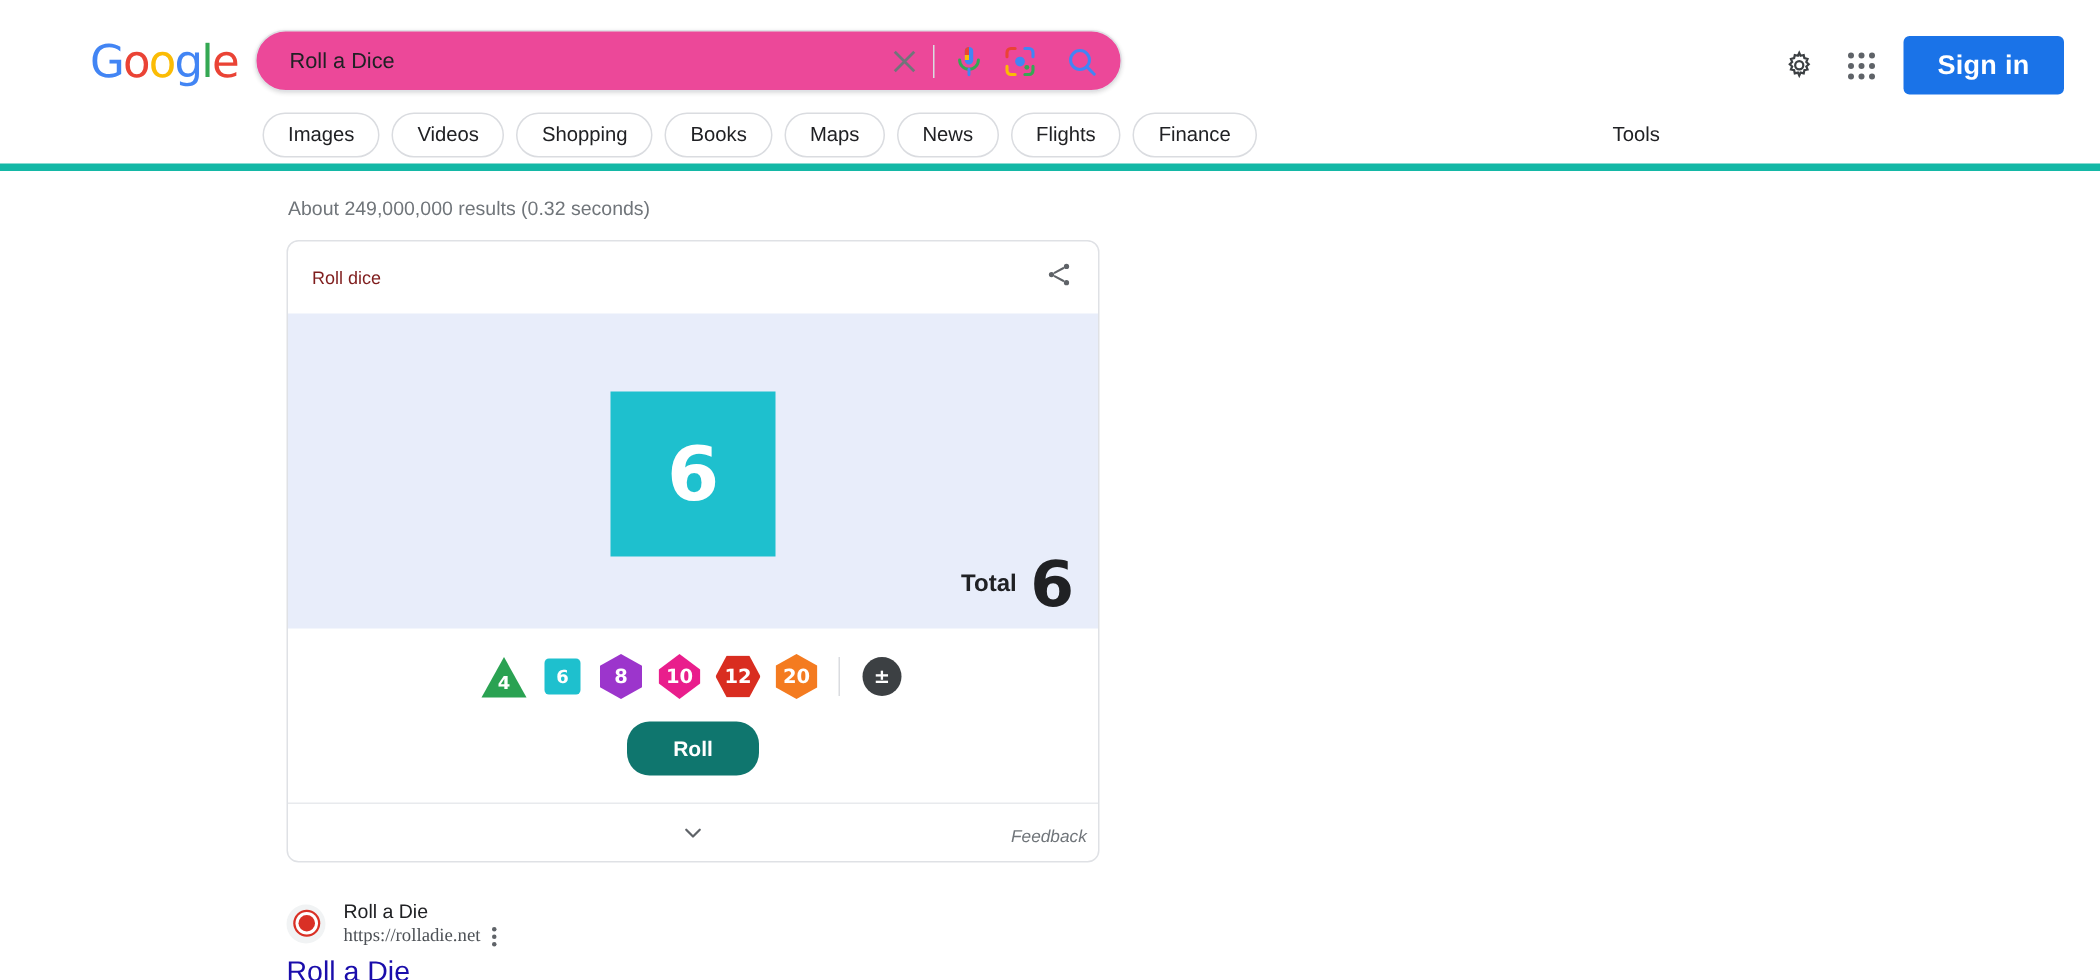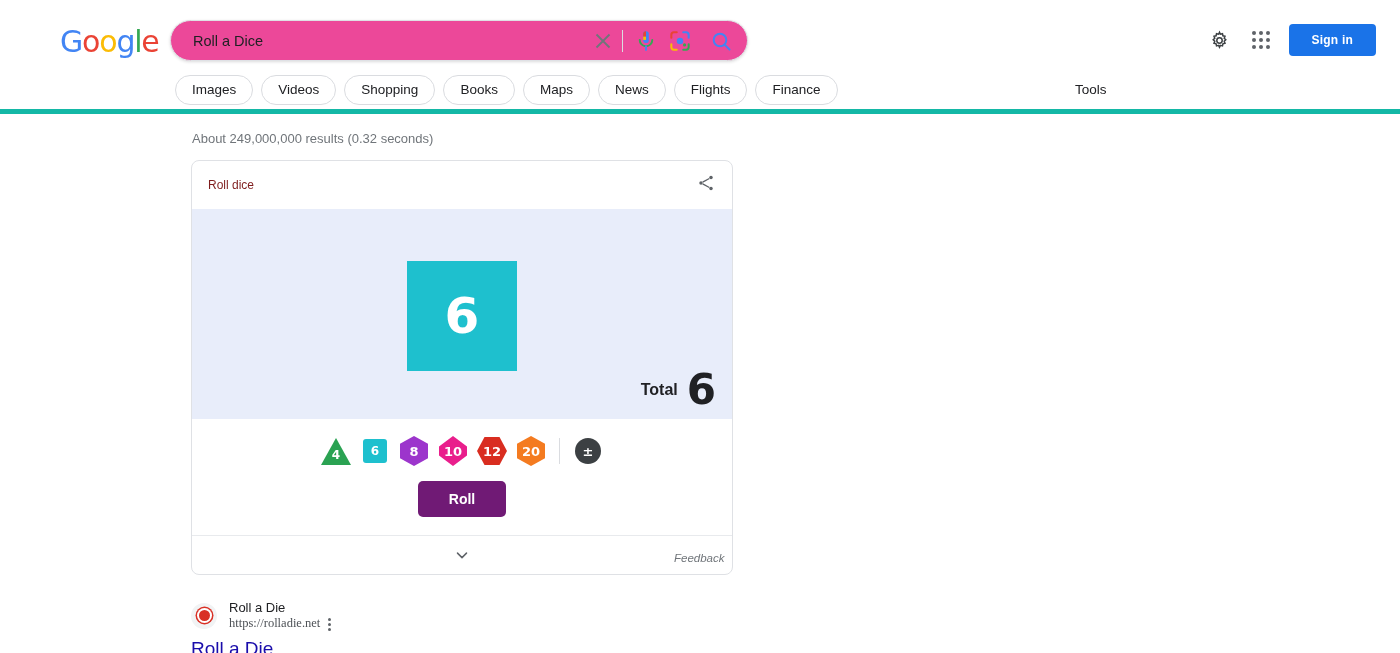--- a/index.html
+++ b/index.html
@@ -85,21 +85,21 @@
     gap: 3px;
   }
   .apps-grid i {
     display: block; width: 4px; height: 4px;
     border-radius: 50%;
     background: #5f6368;
   }
   .signin-btn {
     background: #1a73e8;
     color: #fff;
-    font-size: 12px;
+    font-size: 18px;
     font-weight: 600;
     padding: 9px 23px;
     border: none;
     border-radius: 4px;
     cursor: pointer;
     font-family: "Liberation Sans", sans-serif;
     letter-spacing: .2px;
   }
 
   
@@ -279,24 +279,24 @@
     background: #dadce0;
     margin: 0 4px;
   }
 
   .roll-wrap {
     display: flex;
     justify-content: center;
     margin-top: 12px;
   }
   .roll-btn {
-    background: #701a75;
+    background: #0f766e;
     color: #fff;
     border: none;
-    border-radius: 5px;
+    border-radius: 15px;
     font-size: 14px;
     font-weight: 700;
     padding: 10px 31px;
     cursor: pointer;
     font-family: "Liberation Sans", sans-serif;
   }
 
   .expand-row {
     height: 38px;
     display: flex;

